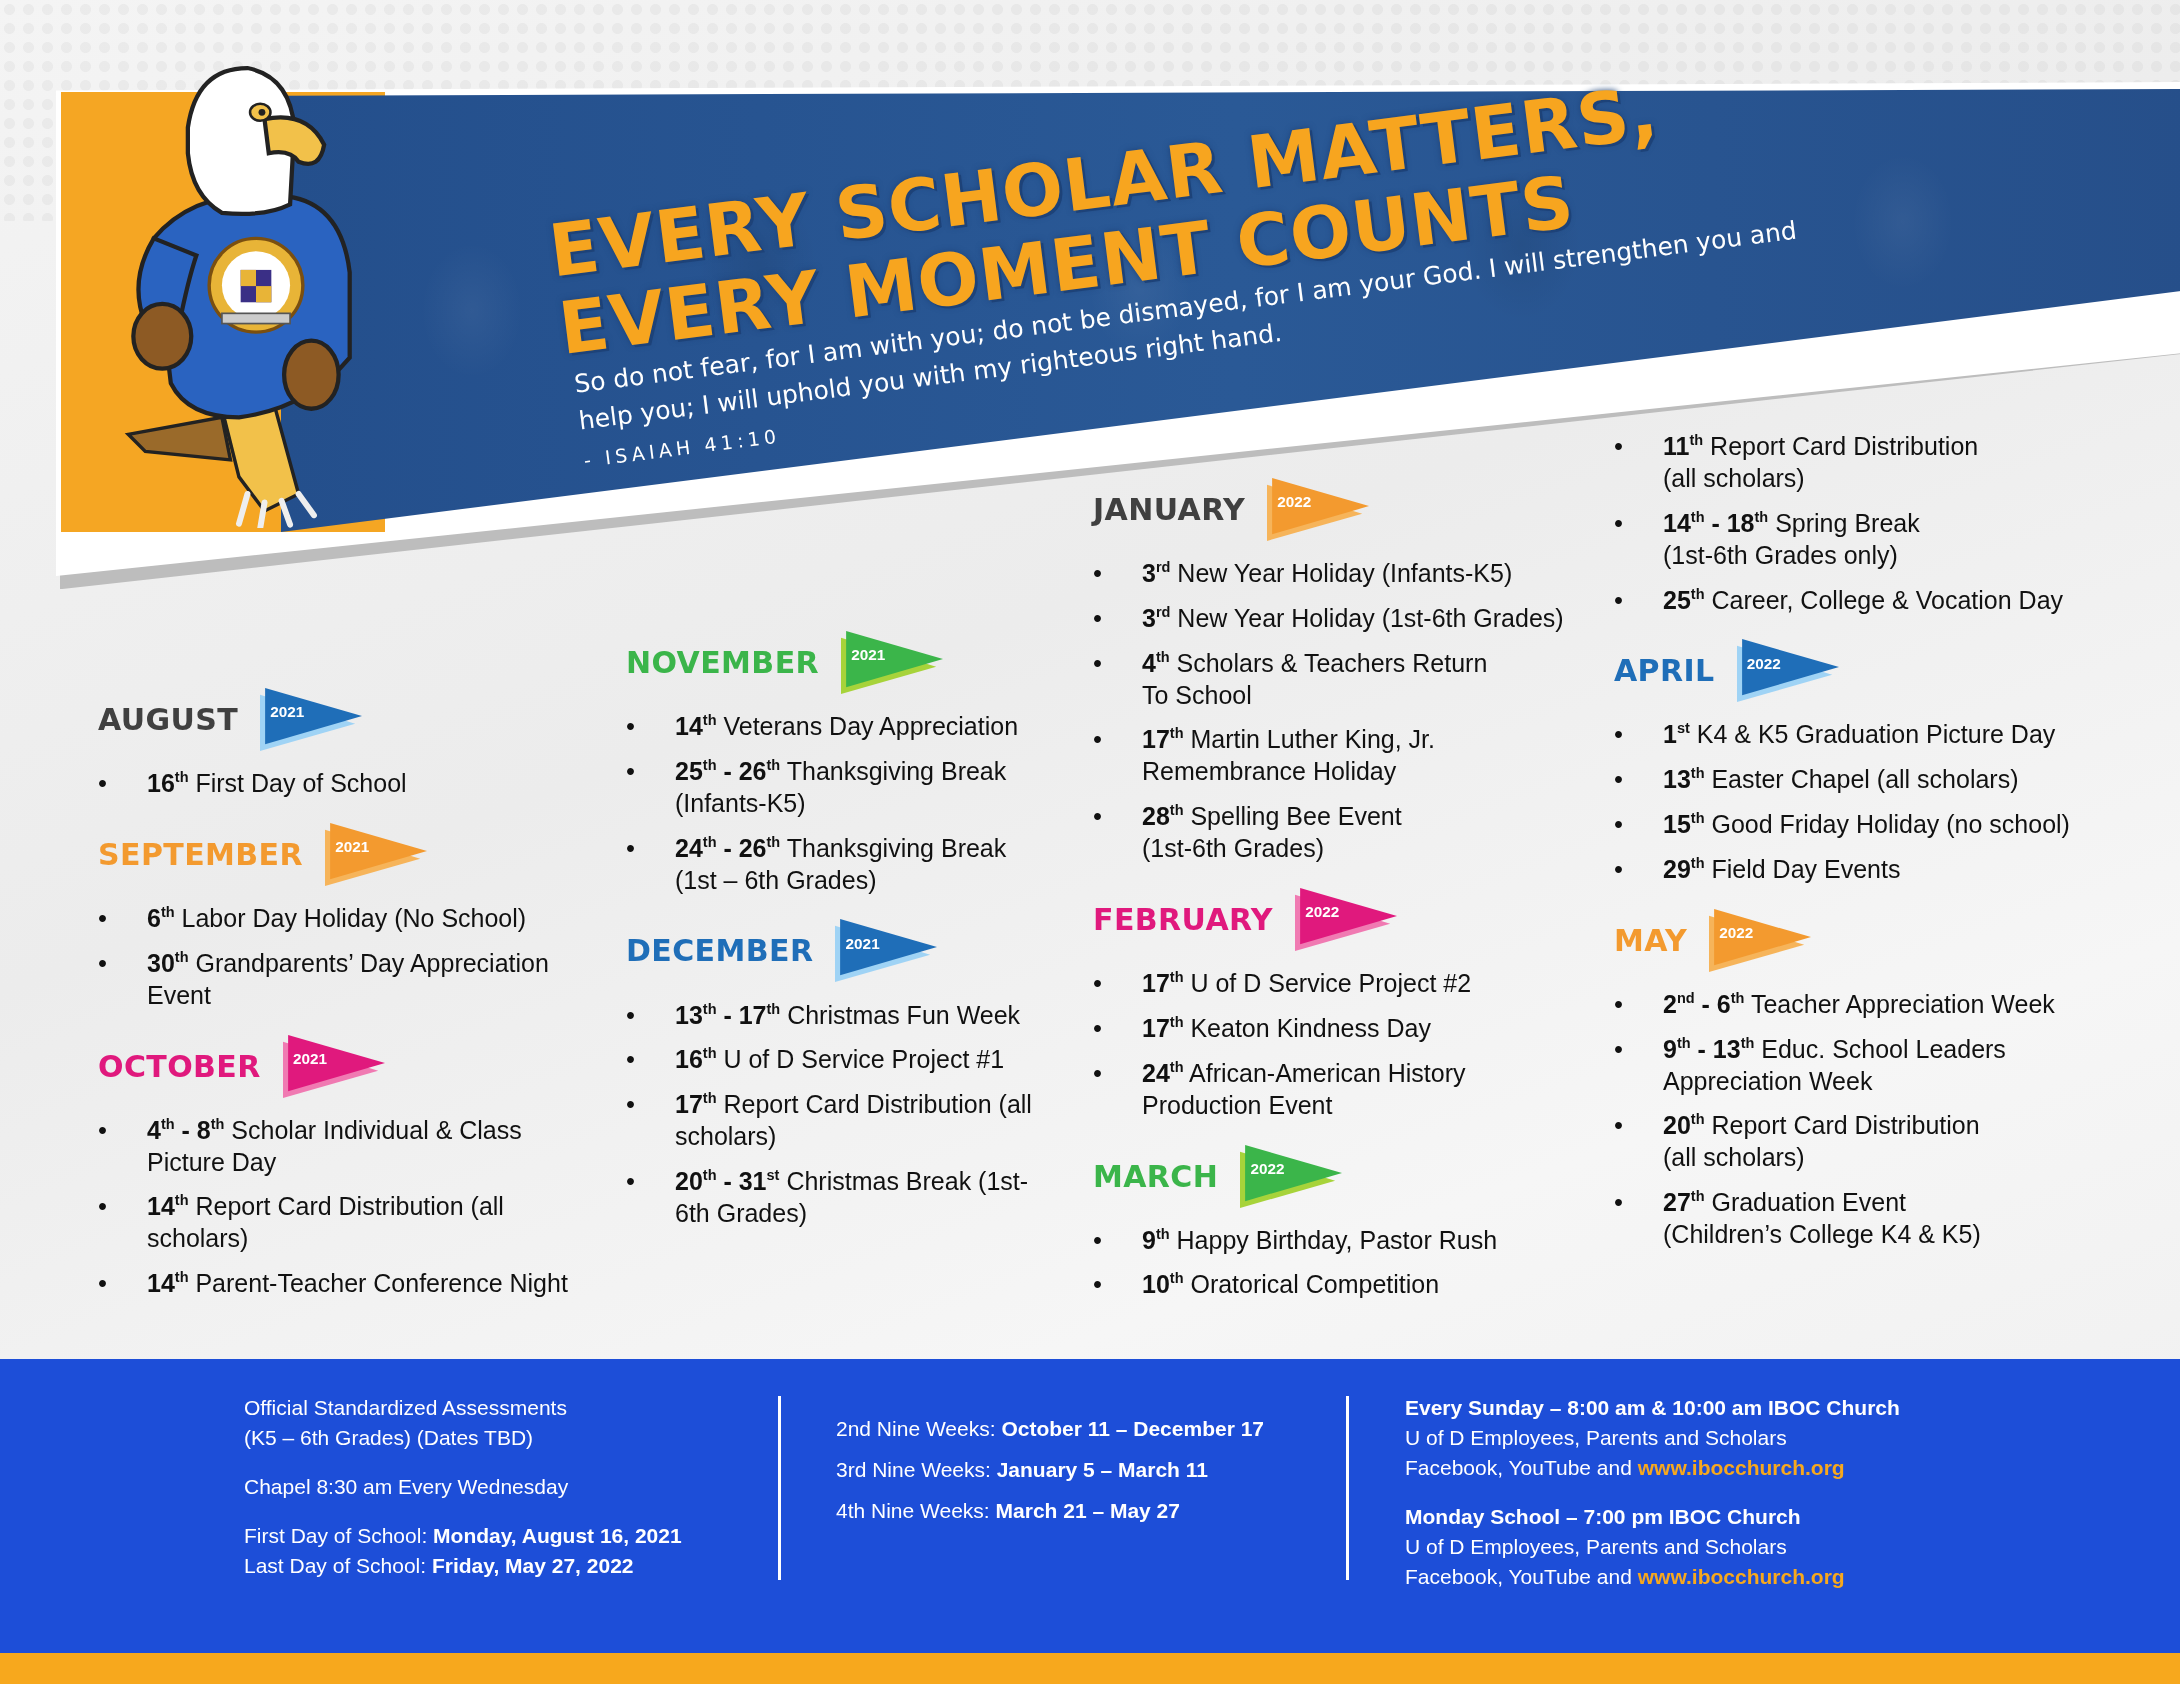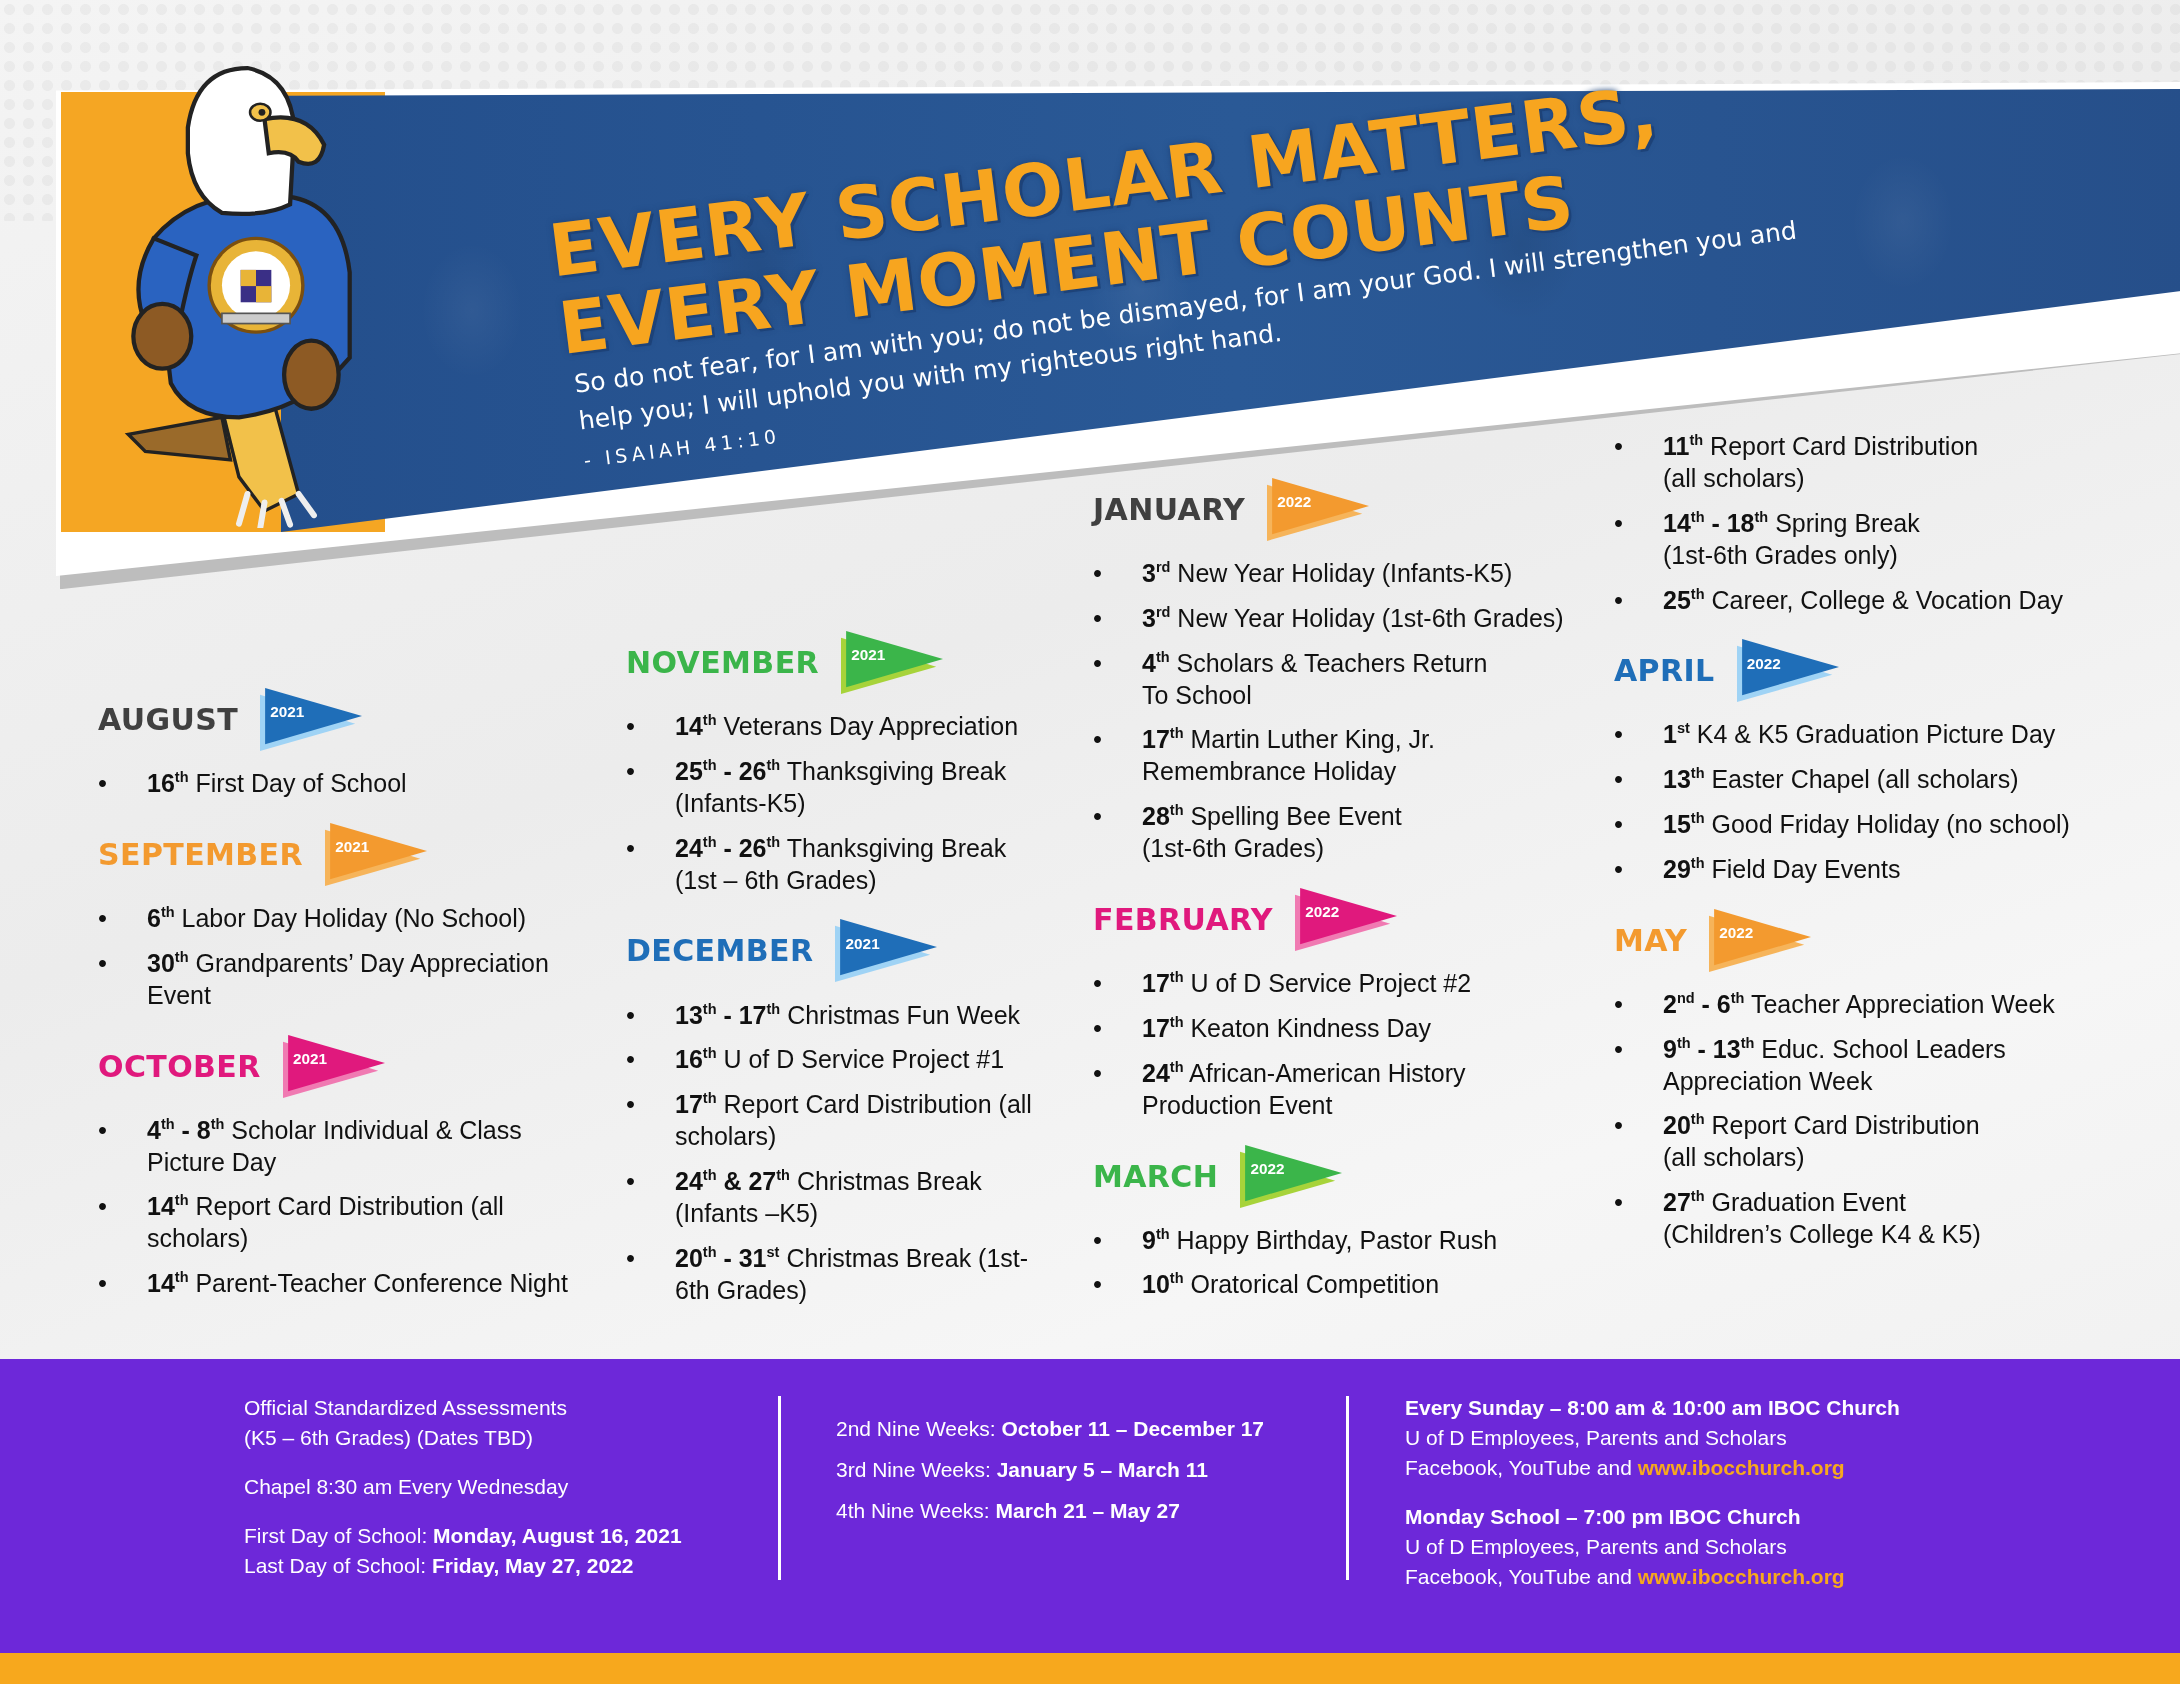--- a/index.html
+++ b/index.html
@@ -89,21 +89,21 @@
   }
   ul.events li::before {
     content: "•"; position: absolute; left: 0; top: 0; font-size: 25.6px;
   }
   .d { font-weight: bold; }
   .d sup { font-size: 14.5px; vertical-align: 10.2px; line-height: 0; }
 
   
   .footer {
     position: absolute; left: 0; top: 1359px; width: 2181px; height: 294px;
-    background: #6d28d9;
+    background: #1d4ed8;
     color: #fff;
     font-family: "Liberation Sans", sans-serif; font-size: 21px;
   }
   .footer-stripe { position: absolute; left: 0; top: 1653px; width: 2181px; height: 31.5px; background: #f7a81d; }
   .fcol { position: absolute; top: 34px; }
   .fcol p { line-height: 30px; }
   .fcol .gap { height: 19px; }
   .fcol b { font-weight: bold; }
   .vline { position: absolute; top: 37px; width: 2.6px; height: 184px; background: #fff; }
   .link { color: #f7a81d; font-weight: bold; }
@@ -242,21 +242,20 @@
             <polygon points="0,8 0,74 112,42" fill="#9fd3f5"></polygon>
             <polygon points="6,0 6,66 120,33" fill="#1f6eb8"></polygon>
           </svg>
         <span class="flag-year">2021</span>
       </div>
     </div>
     <ul class="events">
       <li><span class="d"><span>13</span><sup>th</sup><span> - </span><span>17</span><sup>th</sup></span><span>  Christmas Fun Week</span></li>
       <li><span class="d"><span>16</span><sup>th</sup></span><span> U of D Service Project #1</span></li>
       <li style="width:409px"><span class="d"><span>17</span><sup>th</sup></span><span> Report Card Distribution (all scholars)</span></li>
-      <li style="width:409px"><span class="d"><span>24</span><sup>th</sup><span> &amp; </span><span>27</span><sup>th</sup></span><span> Christmas Break (Infants –K5)</span></li>
       <li style="width:409px"><span class="d"><span>20</span><sup>th</sup><span> - </span><span>31</span><sup>st</sup></span><span> Christmas Break (1st-6th Grades)</span></li>
     </ul>
   </section>
 </div>
 
 <div class="col" style="left:1093px; top:467px;">
   <section>
     <div class="month">
       <span class="month-name" style="color:#404040">JANUARY</span>
       <div class="flag">

